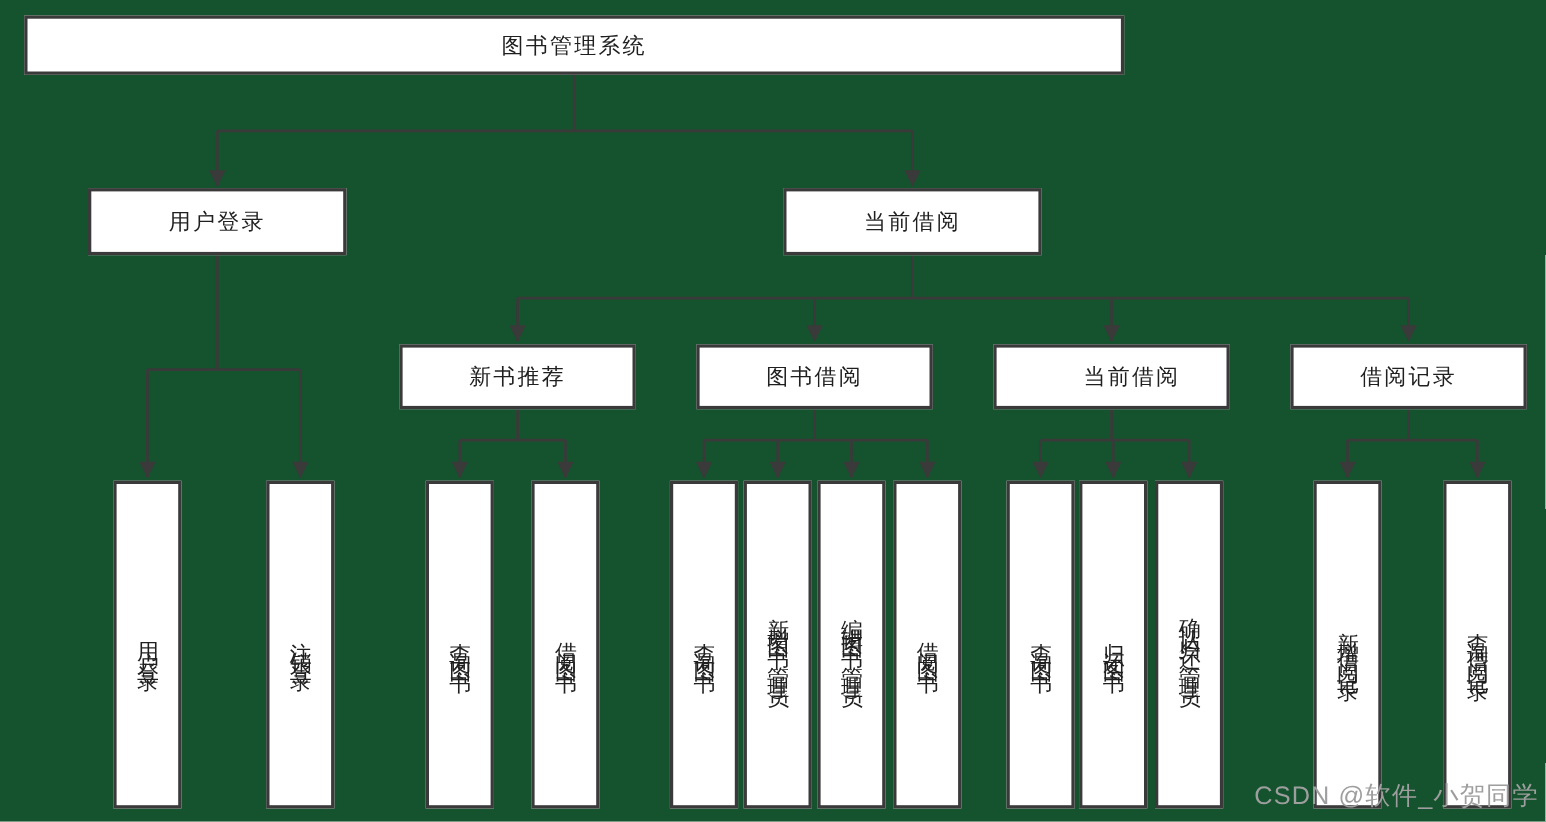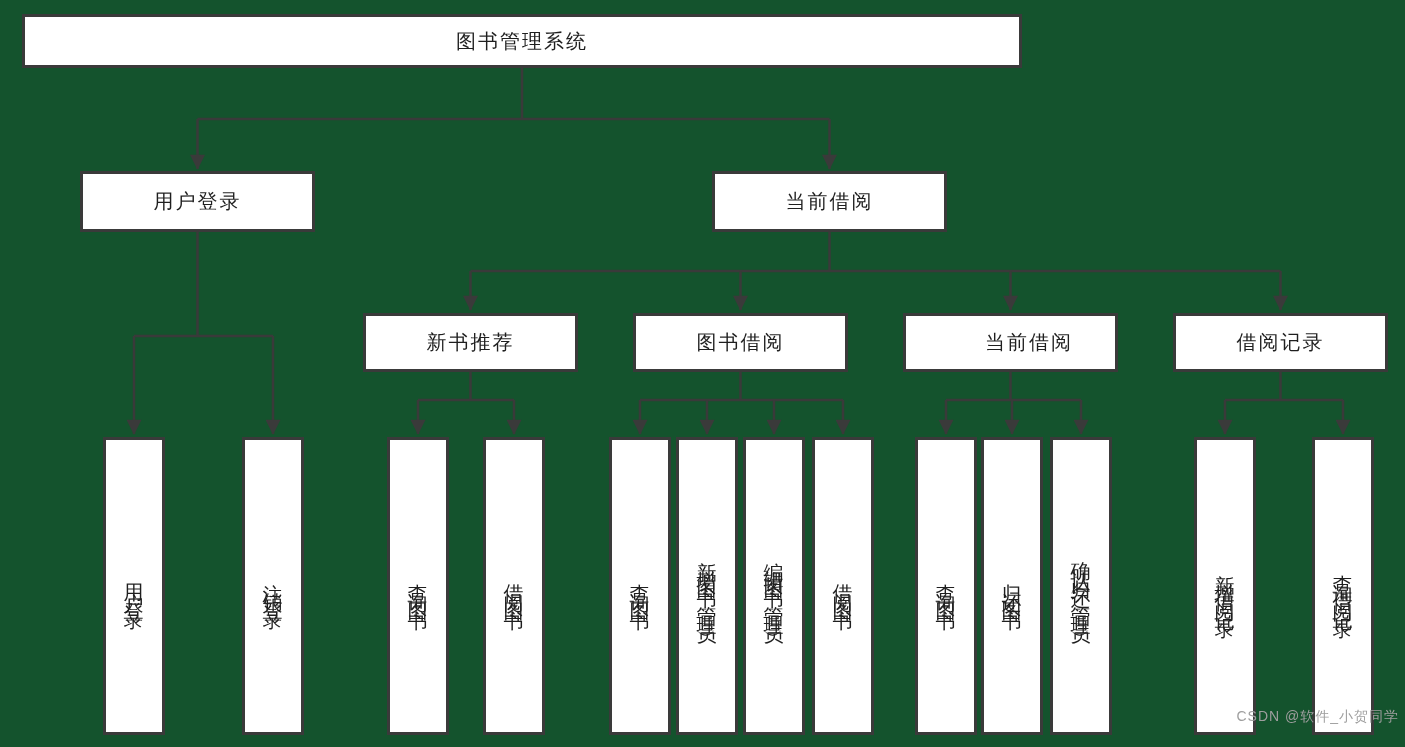--- a/index.html
+++ b/index.html
@@ -13,21 +13,21 @@
     border:3px solid #3a3a3a;display:flex;align-items:center;justify-content:center;
     z-index:2;
   }
   .h-node{font-size:20px;letter-spacing:2px;white-space:nowrap;}
   .leaf .v-label{
     writing-mode:vertical-rl;text-orientation:mixed;
     font-size:20px;line-height:1;letter-spacing:9px;white-space:nowrap;
   }
   .watermark{
     position:absolute;right:6px;top:708px;z-index:3;
-    font-size:14px;color:#9e9e9e;letter-spacing:1px;white-space:nowrap;
+    font-size:23px;color:#9e9e9e;letter-spacing:1px;white-space:nowrap;
   }
 </style>
 </head>
 <body>
 
 <div class="canvas">
 
   <svg class="connectors" width="1405" height="747" viewBox="0 0 1405 747">
     <defs>
       <marker id="arrow" viewBox="0 0 10 10" refX="9.5" refY="5" markerWidth="9" markerHeight="6" orient="auto-start-reverse">

